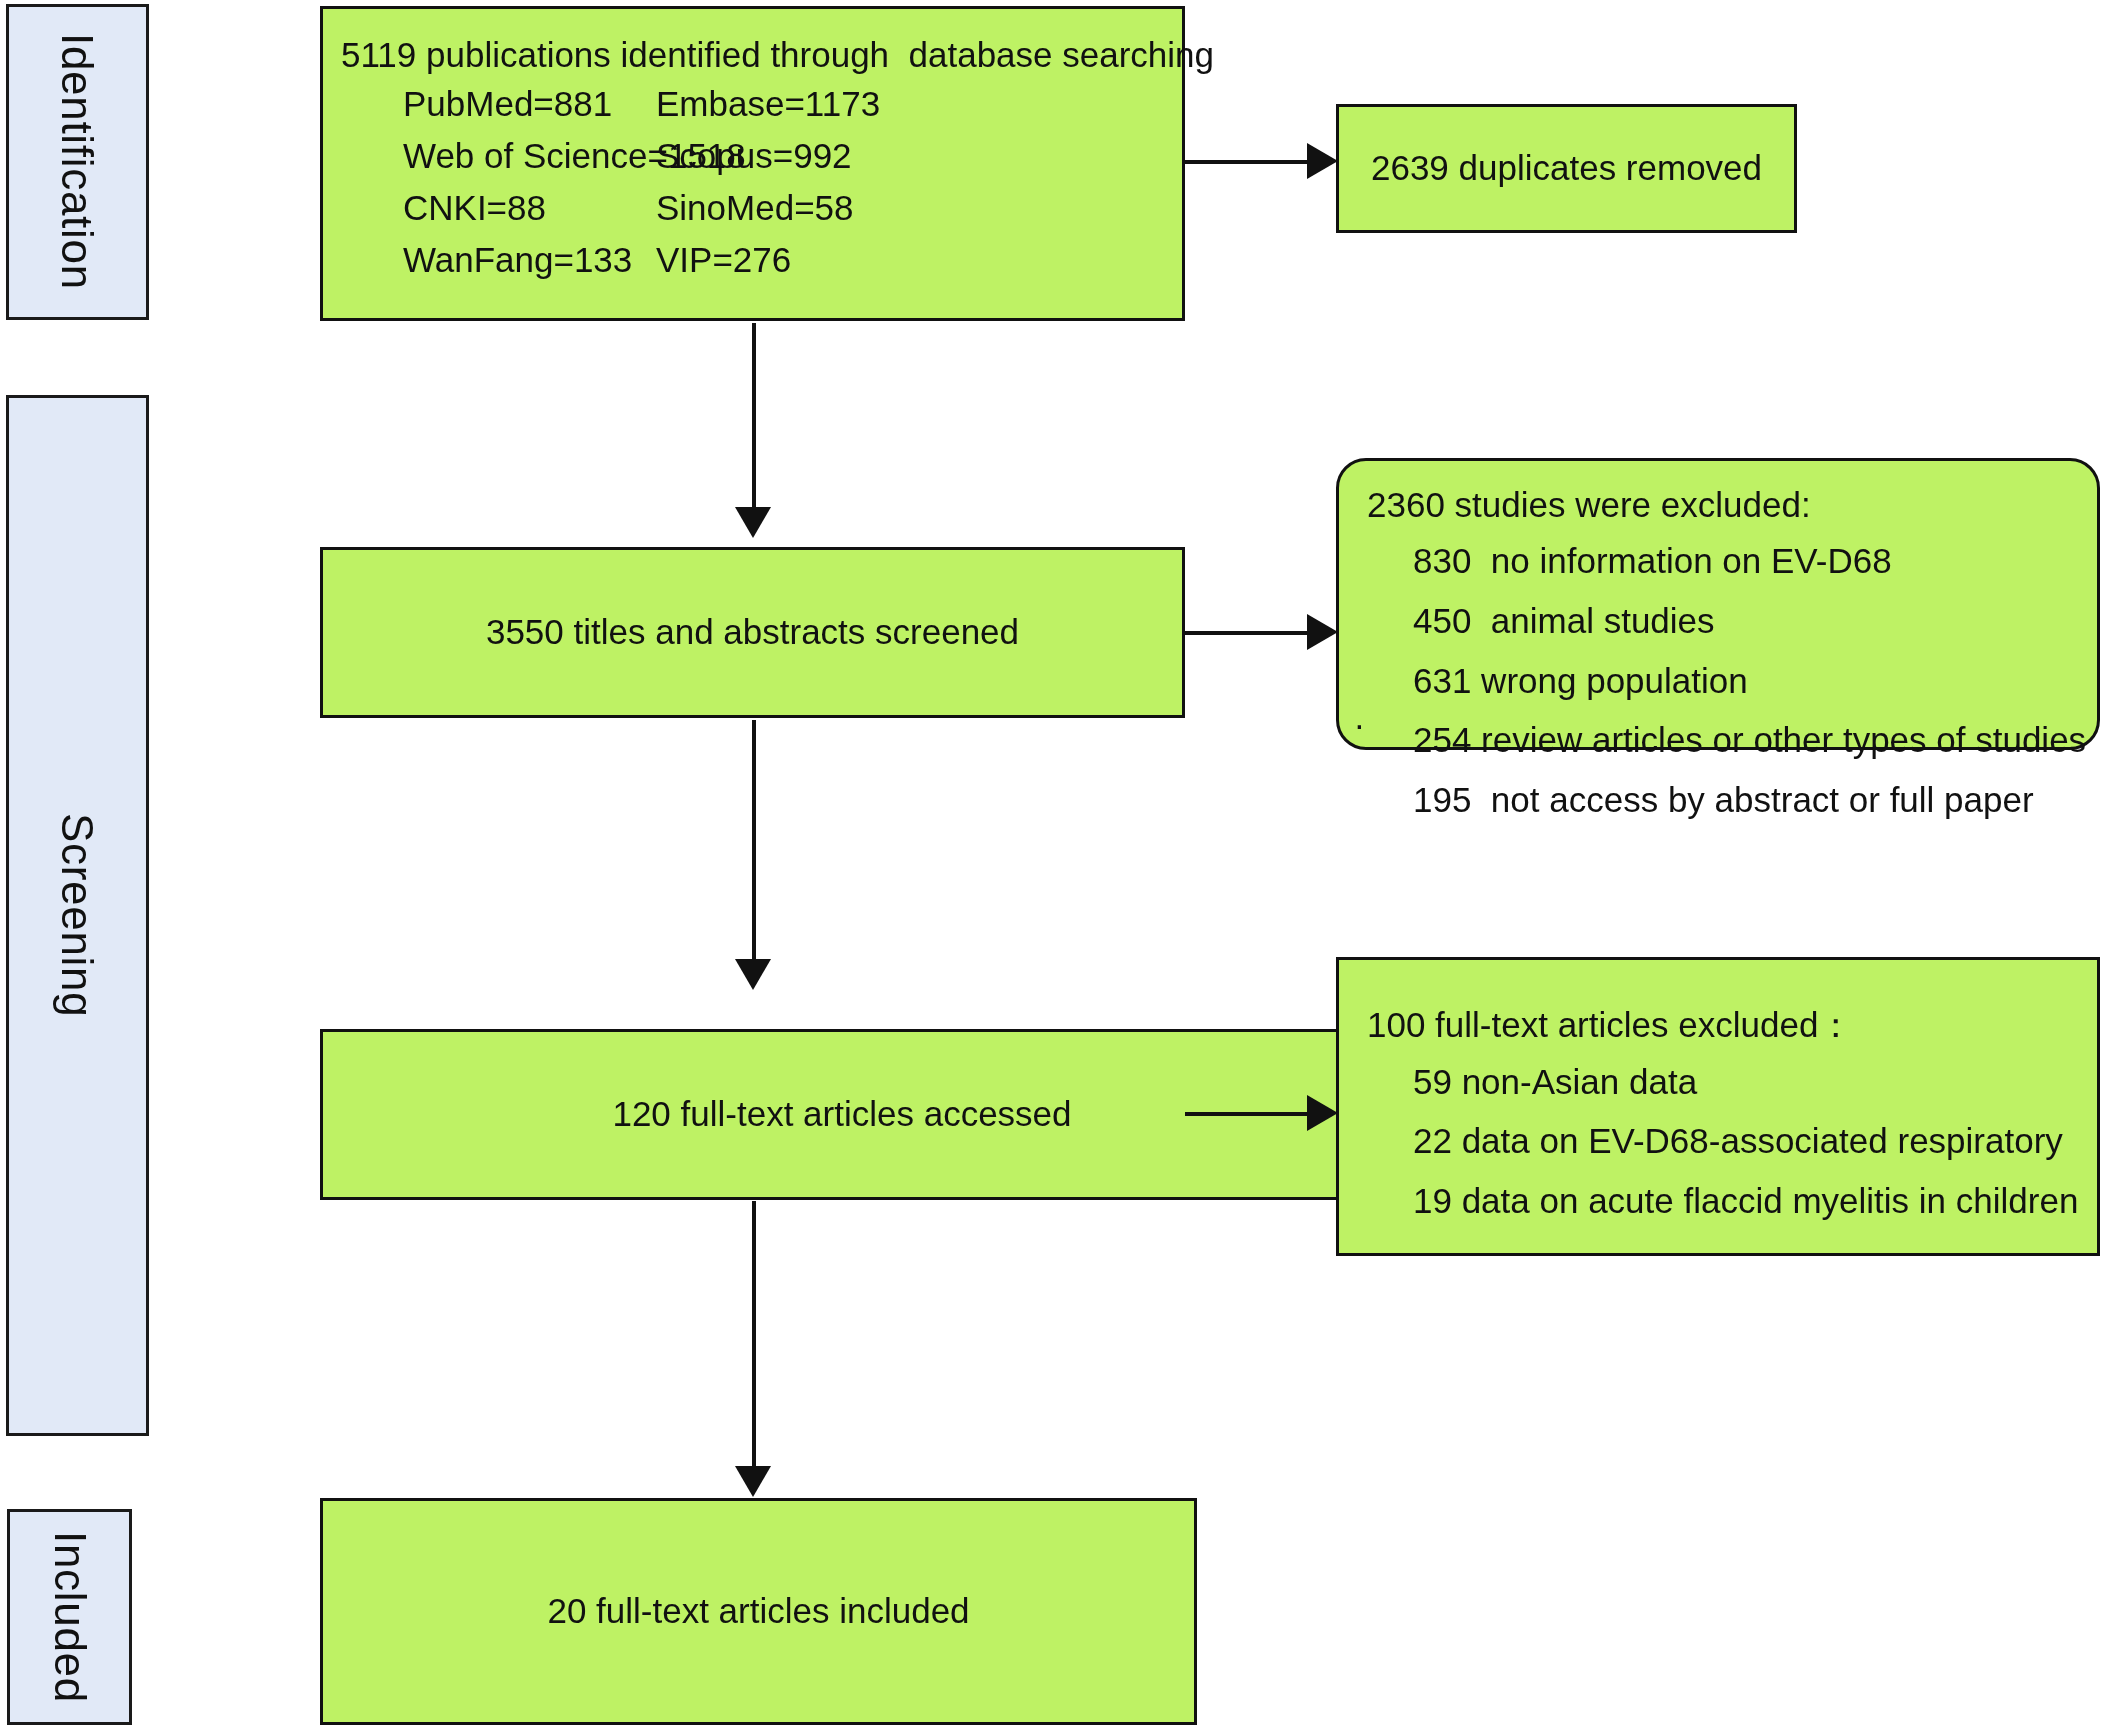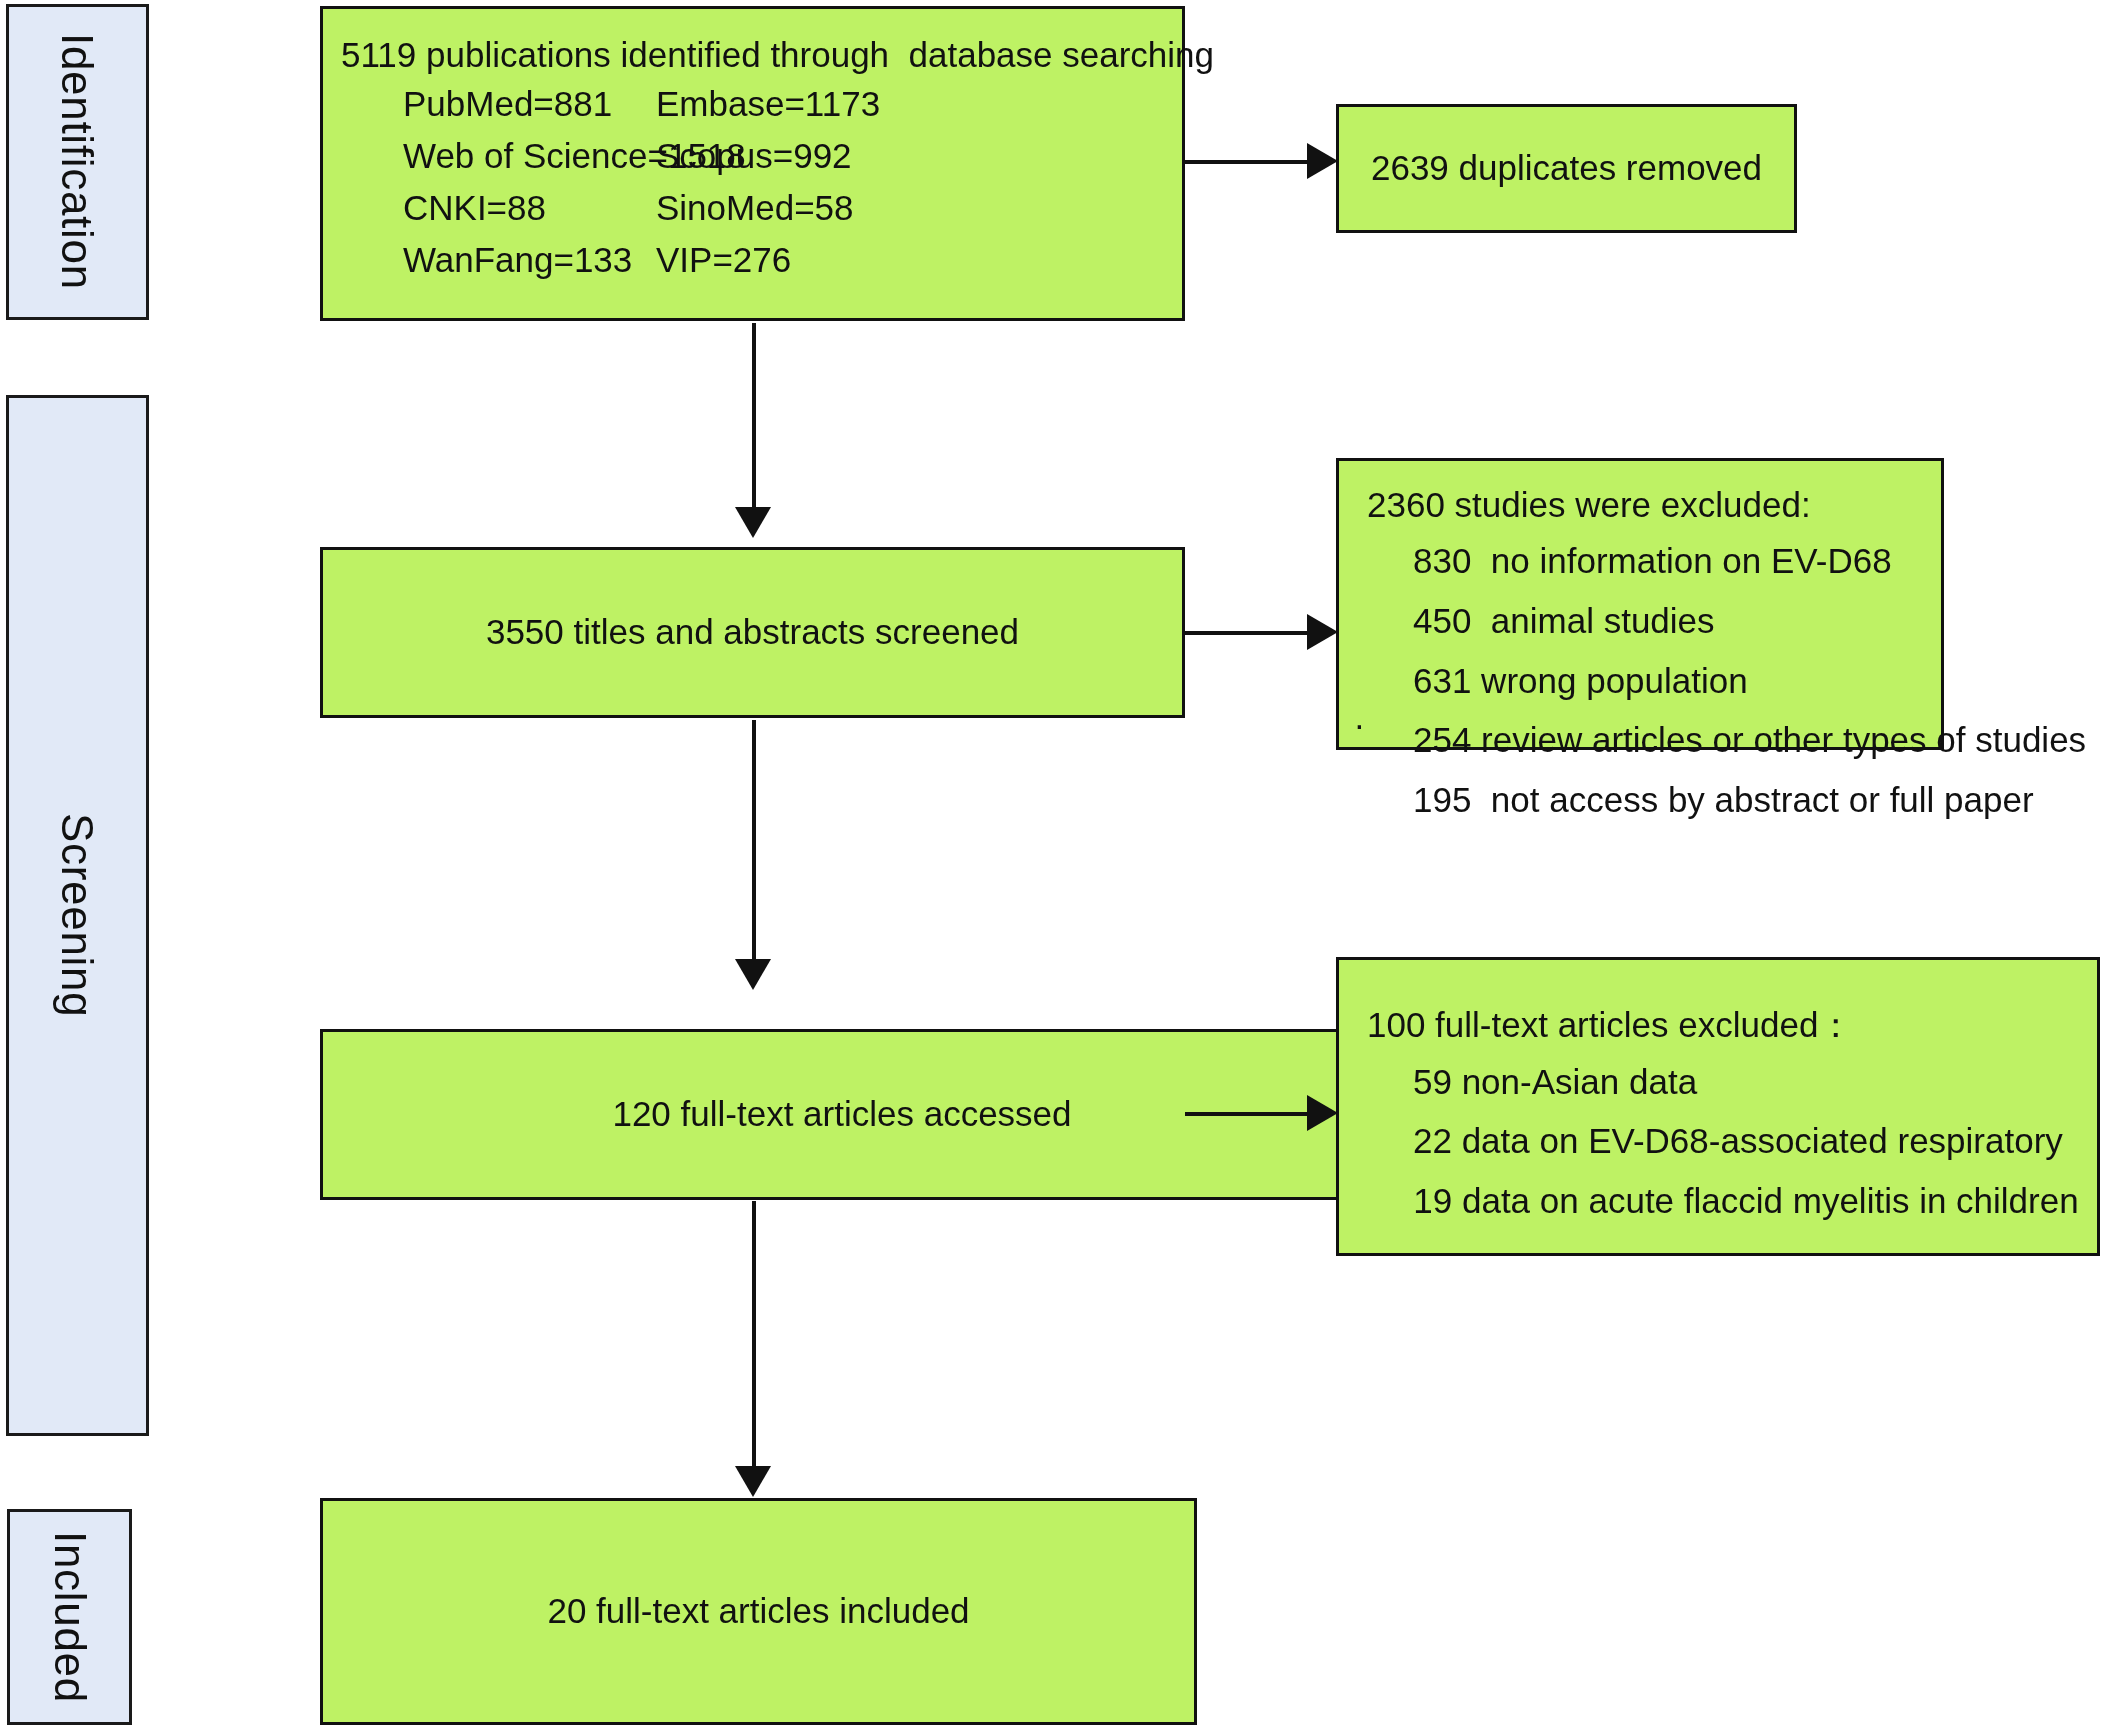--- a/index.html
+++ b/index.html
@@ -45,21 +45,21 @@
   .ln.hdr{font-size:35px;}
 
   
   .dbgrid{display:grid;grid-template-columns:253px auto;row-gap:9.8px;
           margin-top:7px;margin-left:62px;}
   .dbgrid .cell{font-size:35px;line-height:1.2;white-space:nowrap;}
 
   
   .exlist{margin-top:14px;}
   .exlist .ln{margin-left:46px;margin-bottom:17px;}
-  .exlist .ln:last-child{margin-bottom:0;text-align:center;}
+  .exlist .ln:last-child{margin-bottom:0;}
   .exlist .ln.deep{margin-left:141px;}
 
   .stray-dot{position:absolute;font-size:35px;color:#111111;line-height:1;}
 
   
   .vline{position:absolute;background:#111111;width:3.5px;}
   .hline{position:absolute;background:#111111;height:3.5px;}
   .arrow-down{
     position:absolute;width:0;height:0;
     border-left:18px solid transparent;
@@ -120,21 +120,21 @@
 
   <div class="fbox center" style="left:320px;top:547px;width:865px;height:171px;">
     <div class="body">
       <div class="ln">3550 titles and abstracts screened</div>
     </div>
   </div>
 
   <div class="hline" style="left:1185px;top:631px;width:124px;"></div>
   <div class="arrow-right" style="left:1307px;top:614px;"></div>
 
-  <div class="fbox" style="left:1336px;top:458px;width:608px;height:292px;">
+  <div class="fbox" style="left:1336px;top:458px;width:764px;height:292px;border-radius:30px;">
     <div class="body" style="justify-content:flex-start;padding-top:22.5px;padding-left:28px;">
       <div class="ln">2360 studies were excluded:</div>
       <div class="exlist">
         <div class="ln">830  no information on EV-D68</div>
         <div class="ln">450  animal studies</div>
         <div class="ln">631 wrong population</div>
         <div class="ln">254 review articles or other types of studies</div>
         <div class="ln">195  not access by abstract or full paper</div>
       </div>
     </div>

